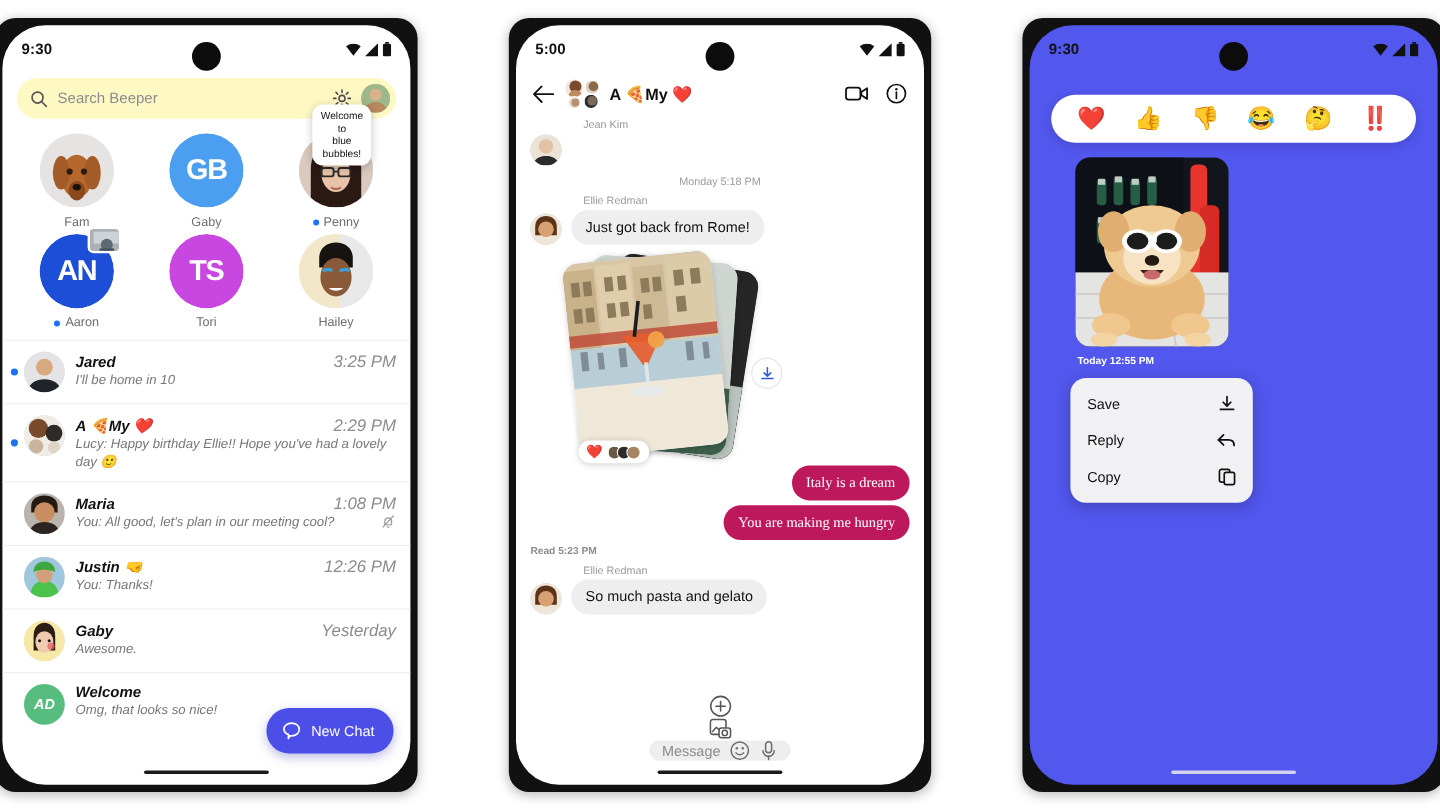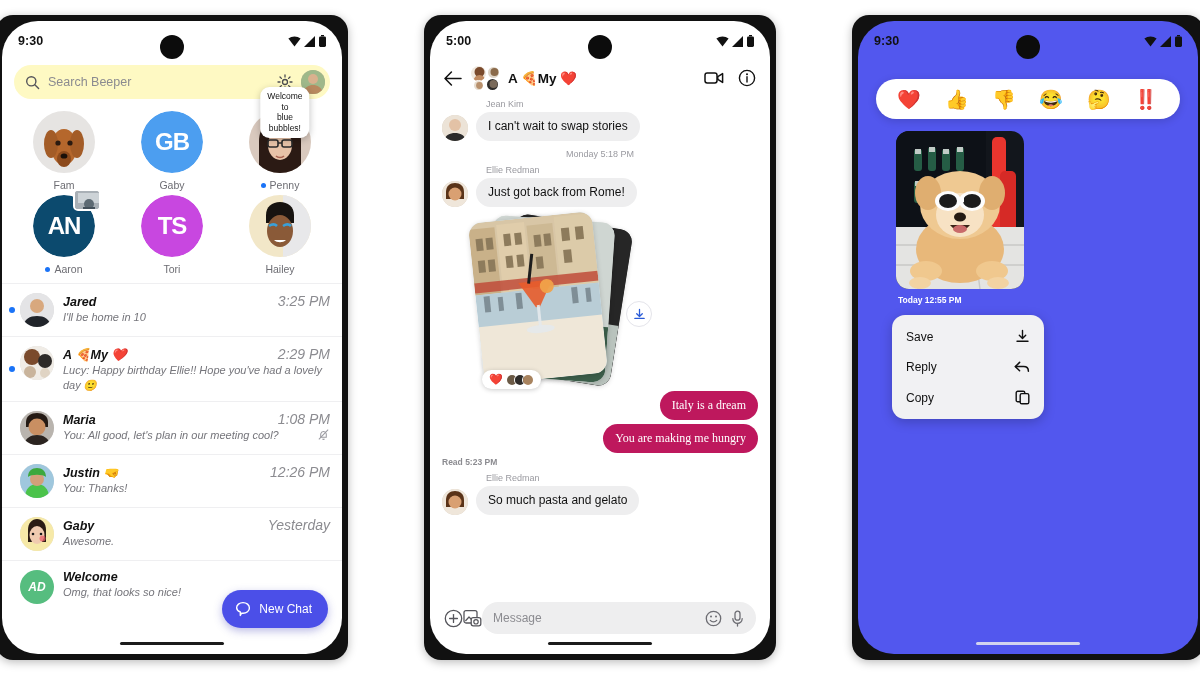--- a/index.html
+++ b/index.html
@@ -236,20 +236,21 @@
     width: 26px; height: 26px; border-radius: 50%;
     background: #fff; border: 1px solid #e4e4ea;
     display: flex; align-items: center; justify-content: center;
     z-index: 9;
   }
 
   .composer {
     position: absolute; left: 0; right: 0; bottom: 20px;
     display: flex; align-items: center; 
     padding: 0 14px;
+    flex-direction: column;
   }
   .cinput {
     flex: 1; height: 32px; background: #eeeeef; border-radius: 18px;
     display: flex; align-items: center; gap: 8px; padding: 0 11px;
   }
   .cinput .ph { flex: 1; font-size: 12px; color: #8b8b90; }
 
   
   .reactbar {
     position: absolute; left: 18px; right: 18px; top: 58px;
@@ -394,21 +395,21 @@
           </div>
           <div class="glabel">
             <span class="bluedot"></span>
             <span>Penny</span>
           </div>
         </div>
 
         <div class="gcell">
           <div class="gav">
             <div class="disc">
-              <div class="mono" style="background:#0c4a6e">AN</div>
+              <div class="mono" style="background:#1d4ed8">AN</div>
             </div>
             <div class="badge-img">
               <svg width="28" height="22" viewBox="0 0 28 22">
                   <rect width="28" height="22" fill="#a9b0b6"></rect>
                   <rect x="3" y="2" width="22" height="10" fill="#cdd3d7"></rect>
                   <circle cx="14" cy="13" r="5" fill="#5d6a73"></circle>
                   <rect x="8" y="16" width="12" height="6" fill="#43505a"></rect>
                 </svg>
             </div>
           </div>
@@ -670,21 +671,20 @@
 
         <div class="sender">Jean Kim</div>
         <div class="rowin">
           <span class="mav">
             <svg width="26" height="26" viewBox="0 0 26 26">
                 <rect width="26" height="26" fill="#ece3d7"></rect>
                 <circle cx="13" cy="10" r="6" fill="#e3c2a6"></circle>
                 <path d="M2 26c1-6 6-8 11-8s10 2 11 8Z" fill="#2b2b2b"></path>
               </svg>
           </span>
-          <div class="bub-in">I can't wait to swap stories</div>
         </div>
 
         <div class="daydiv">Monday 5:18 PM</div>
 
         <div class="sender">Ellie Redman</div>
         <div class="rowin">
           <span class="mav">
             <svg width="26" height="26" viewBox="0 0 26 26">
                 <rect width="26" height="26" fill="#efe6da"></rect>
                 <path d="M4 11c0-6 4-9 9-9s9 3 9 9v7H4Z" fill="#5a3318"></path>

